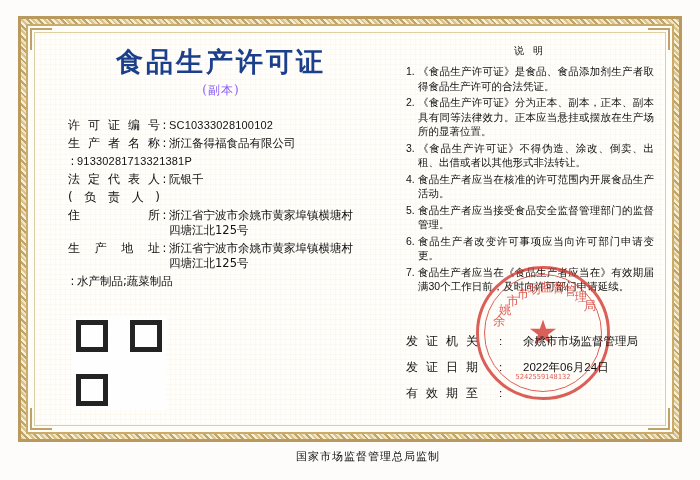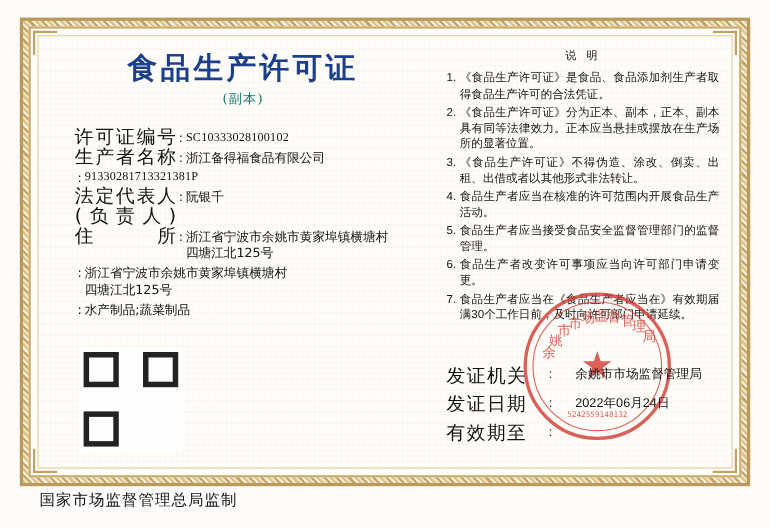--- a/index.html
+++ b/index.html
@@ -75,21 +75,21 @@
     text-shadow: 0 1px 0 rgba(255,255,255,.6);
   }
   .subtitle {
     position: absolute;
     left: 30px;
     top: 48px;
     width: 310px;
     text-align: center;
     font-family: "DejaVu Serif", "Liberation Serif", serif;
     font-size: 12px;
-    color: #0f766e;
+    color: #8b5cf6;
     letter-spacing: 1px;
   }
   
   .fields {
     position: absolute;
     left: 32px;
     top: 84px;
     width: 320px;
     font-size: 11.5px;
     color: #111;
@@ -100,36 +100,36 @@
     align-items: flex-start;
     margin-bottom: 3px;
     line-height: 15px;
     min-height: 15px;
   }
   .field-label {
     width: 92px;
     flex: 0 0 92px;
     text-align: justify;
     text-align-last: justify;
-    font-size: 17px;
+    font-size: 12px;
     color: #111;
     white-space: nowrap;
   }
   .field-colon {
     flex: 0 0 9px;
     text-align: center;
   }
   .field-value {
     flex: 1 1 auto;
     font-size: 11.5px;
     color: #111;
     white-space: pre-line;
   }
   .field-value.mono {
-    font-family: Liberation Serif, serif;
+    font-family: Liberation Sans, sans-serif;
     font-size: 11px;
     letter-spacing: .2px;
   }
   
   .notes {
     position: absolute;
     left: 370px;
     top: 10px;
     width: 248px;
   }
@@ -253,22 +253,22 @@
     font-family: "DejaVu Sans Mono", "Liberation Mono", monospace;
     color: #d0342c;
     white-space: nowrap;
   }
   
   .footer {
     position: absolute;
     left: 0;
     right: 0;
     bottom: 16px;
-    text-align: left;
-    font-size: 14px;
+    text-align: center;
+    font-size: 11px;
     color: #111;
     font-family: "DejaVu Serif", "Liberation Serif", serif;
     letter-spacing: 1px;
     padding-left: 36px;
   }
   .corner {
     position: absolute;
     width: 20px;
     height: 20px;
     border: 2px solid #bfa169;
@@ -321,20 +321,21 @@
         <div class="field-colon">&nbsp;</div>
         <div class="field-value"></div>
       </div>
       <div class="field-row">
         <div class="field-label">住所</div>
         <div class="field-colon">:</div>
         <div class="field-value">浙江省宁波市余姚市黄家埠镇横塘村
 四塘江北125号</div>
       </div>
       <div class="field-row">
+        <div class="field-label">生产地址</div>
         <div class="field-colon">:</div>
         <div class="field-value">浙江省宁波市余姚市黄家埠镇横塘村
 四塘江北125号</div>
       </div>
       <div class="field-row">
         <div class="field-colon">:</div>
         <div class="field-value">水产制品;蔬菜制品</div>
       </div>
     </div>
 

